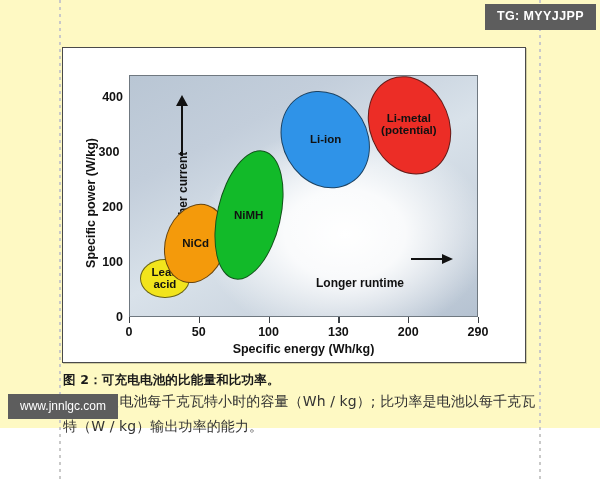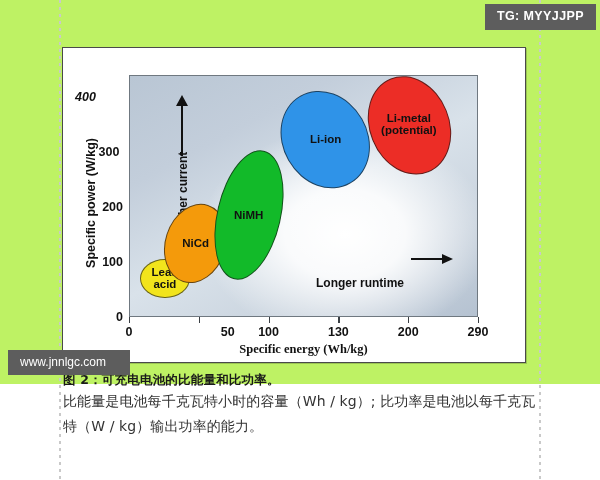--- a/index.html
+++ b/index.html
@@ -8,22 +8,22 @@
     width: 600px;
     height: 480px;
     background: #ffffff;
     font-family: "Liberation Sans", "DejaVu Sans", sans-serif;
     overflow: hidden;
   }
 
   #page {
     position: relative;
     width: 600px;
-    height: 384px;
-    background: #bef264;
+    height: 428px;
+    background: #fef9c3;
   }
 
   
   .col-guide {
     position: absolute;
     top: 0;
     width: 2px;
     height: 480px;
     background-image: linear-gradient(to bottom, #c9c9c9 0 3px, transparent 3px 7px);
     background-size: 2px 7px;
@@ -48,21 +48,21 @@
   }
 
   
   #watermark {
     position: absolute;
     left: 8px;
     bottom: 9px;
     background: #5d5d5d;
     color: #ffffff;
     font-size: 12px;
-    padding: 6px 24px 7px 12px;
+    padding: 6px 12px 7px 12px;
     line-height: 1;
     z-index: 30;
     white-space: nowrap;
   }
 
   
   #figure-card {
     position: absolute;
     left: 62px;
     top: 47px;
@@ -110,21 +110,20 @@
   
   #xlabel {
     position: absolute;
     left: 66px;
     width: 349px;
     top: 294px;
     text-align: center;
     font-size: 12.5px;
     font-weight: bold;
     color: #111;
-    font-family: Liberation Serif, serif;
   }
   #ylabel {
     position: absolute;
     left: -72px;
     top: 148px;
     width: 200px;
     text-align: center;
     font-size: 12.5px;
     font-weight: bold;
     color: #111;
@@ -307,27 +306,27 @@
               </div>
             </div>
           </div>
       </div>
 
       <div id="yticks">
           <div class="ytick" style="position: absolute; right: auto; left: 0px; width: 60px; text-align: right; top: 269px;">0</div>
           <div class="ytick" style="position: absolute; right: auto; left: 0px; width: 60px; text-align: right; top: 214px;">100</div>
           <div class="ytick" style="position: absolute; right: auto; left: 0px; width: 60px; text-align: right; top: 159px;">200</div>
           <div class="ytick" style="position: absolute; right: auto; left: 16px; width: 60px; text-align: center; top: 104px;">300</div>
-          <div class="ytick" style="position: absolute; right: auto; left: 12px; width: 60px; top: 49px; font-style: italic;">400</div>
+          <div class="ytick" style="position: absolute; right: auto; left: 0px; width: 60px; text-align: right; top: 49px;">400</div>
         </div>
       <div id="xticks">
           <div style="position: absolute; left: 66px; top: 269px; width: 1.2px; height: 6px; background: rgb(58, 63, 68);"></div>
           <div style="position: absolute; left: 66px; top: 277px; font-size: 12.5px; font-weight: bold; color: rgb(17, 17, 17); transform: translateX(-50%);">0</div>
           <div style="position: absolute; left: 135.8px; top: 269px; width: 1.2px; height: 6px; background: rgb(58, 63, 68);"></div>
-          <div style="position: absolute; left: 135.8px; top: 277px; font-size: 12.5px; font-weight: bold; color: rgb(17, 17, 17); transform: translateX(-50%); margin-left: 29px;">50</div>
+          <div style="position: absolute; left: 135.8px; top: 277px; font-size: 12.5px; font-weight: bold; color: rgb(17, 17, 17); transform: translateX(-50%);">50</div>
           <div style="position: absolute; left: 205.6px; top: 269px; width: 1.2px; height: 6px; background: rgb(58, 63, 68);"></div>
           <div style="position: absolute; left: 205.6px; top: 277px; font-size: 12.5px; font-weight: bold; color: rgb(17, 17, 17); transform: translateX(-50%);">100</div>
           <div style="position: absolute; left: 275.4px; top: 269px; width: 1.2px; height: 6px; background: rgb(58, 63, 68);"></div>
           <div style="position: absolute; left: 275.4px; top: 277px; font-size: 12.5px; font-weight: bold; color: rgb(17, 17, 17); transform: translateX(-50%);">130</div>
           <div style="position: absolute; left: 345.2px; top: 269px; width: 1.2px; height: 6px; background: rgb(58, 63, 68);"></div>
           <div style="position: absolute; left: 345.2px; top: 277px; font-size: 12.5px; font-weight: bold; color: rgb(17, 17, 17); transform: translateX(-50%);">200</div>
           <div style="position: absolute; left: 415px; top: 269px; width: 1.2px; height: 6px; background: rgb(58, 63, 68);"></div>
           <div style="position: absolute; left: 415px; top: 277px; font-size: 12.5px; font-weight: bold; color: rgb(17, 17, 17); transform: translateX(-50%);">290</div>
         </div>
 

